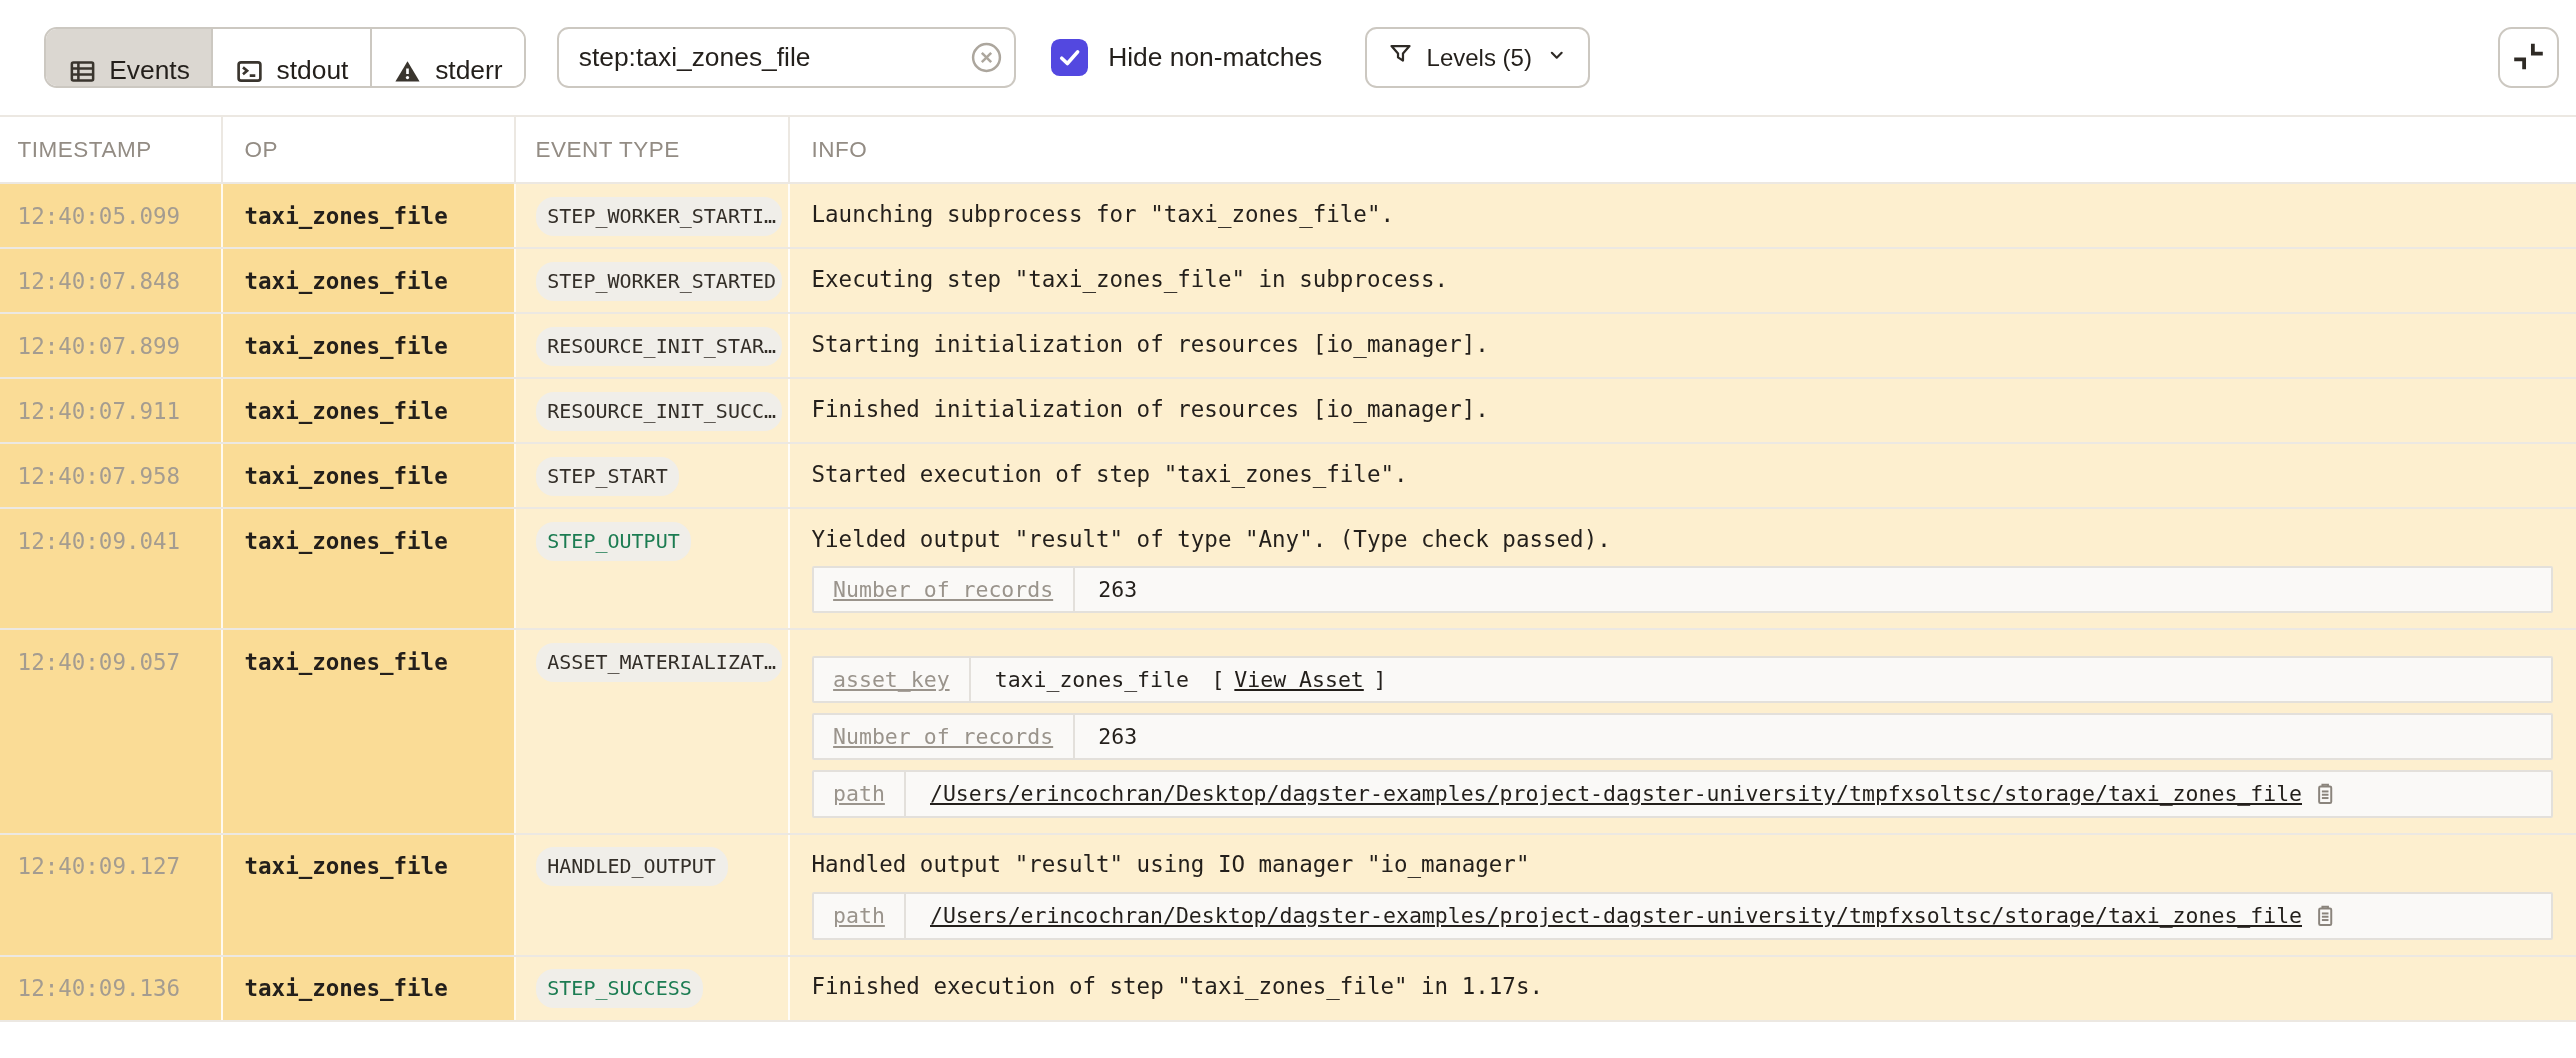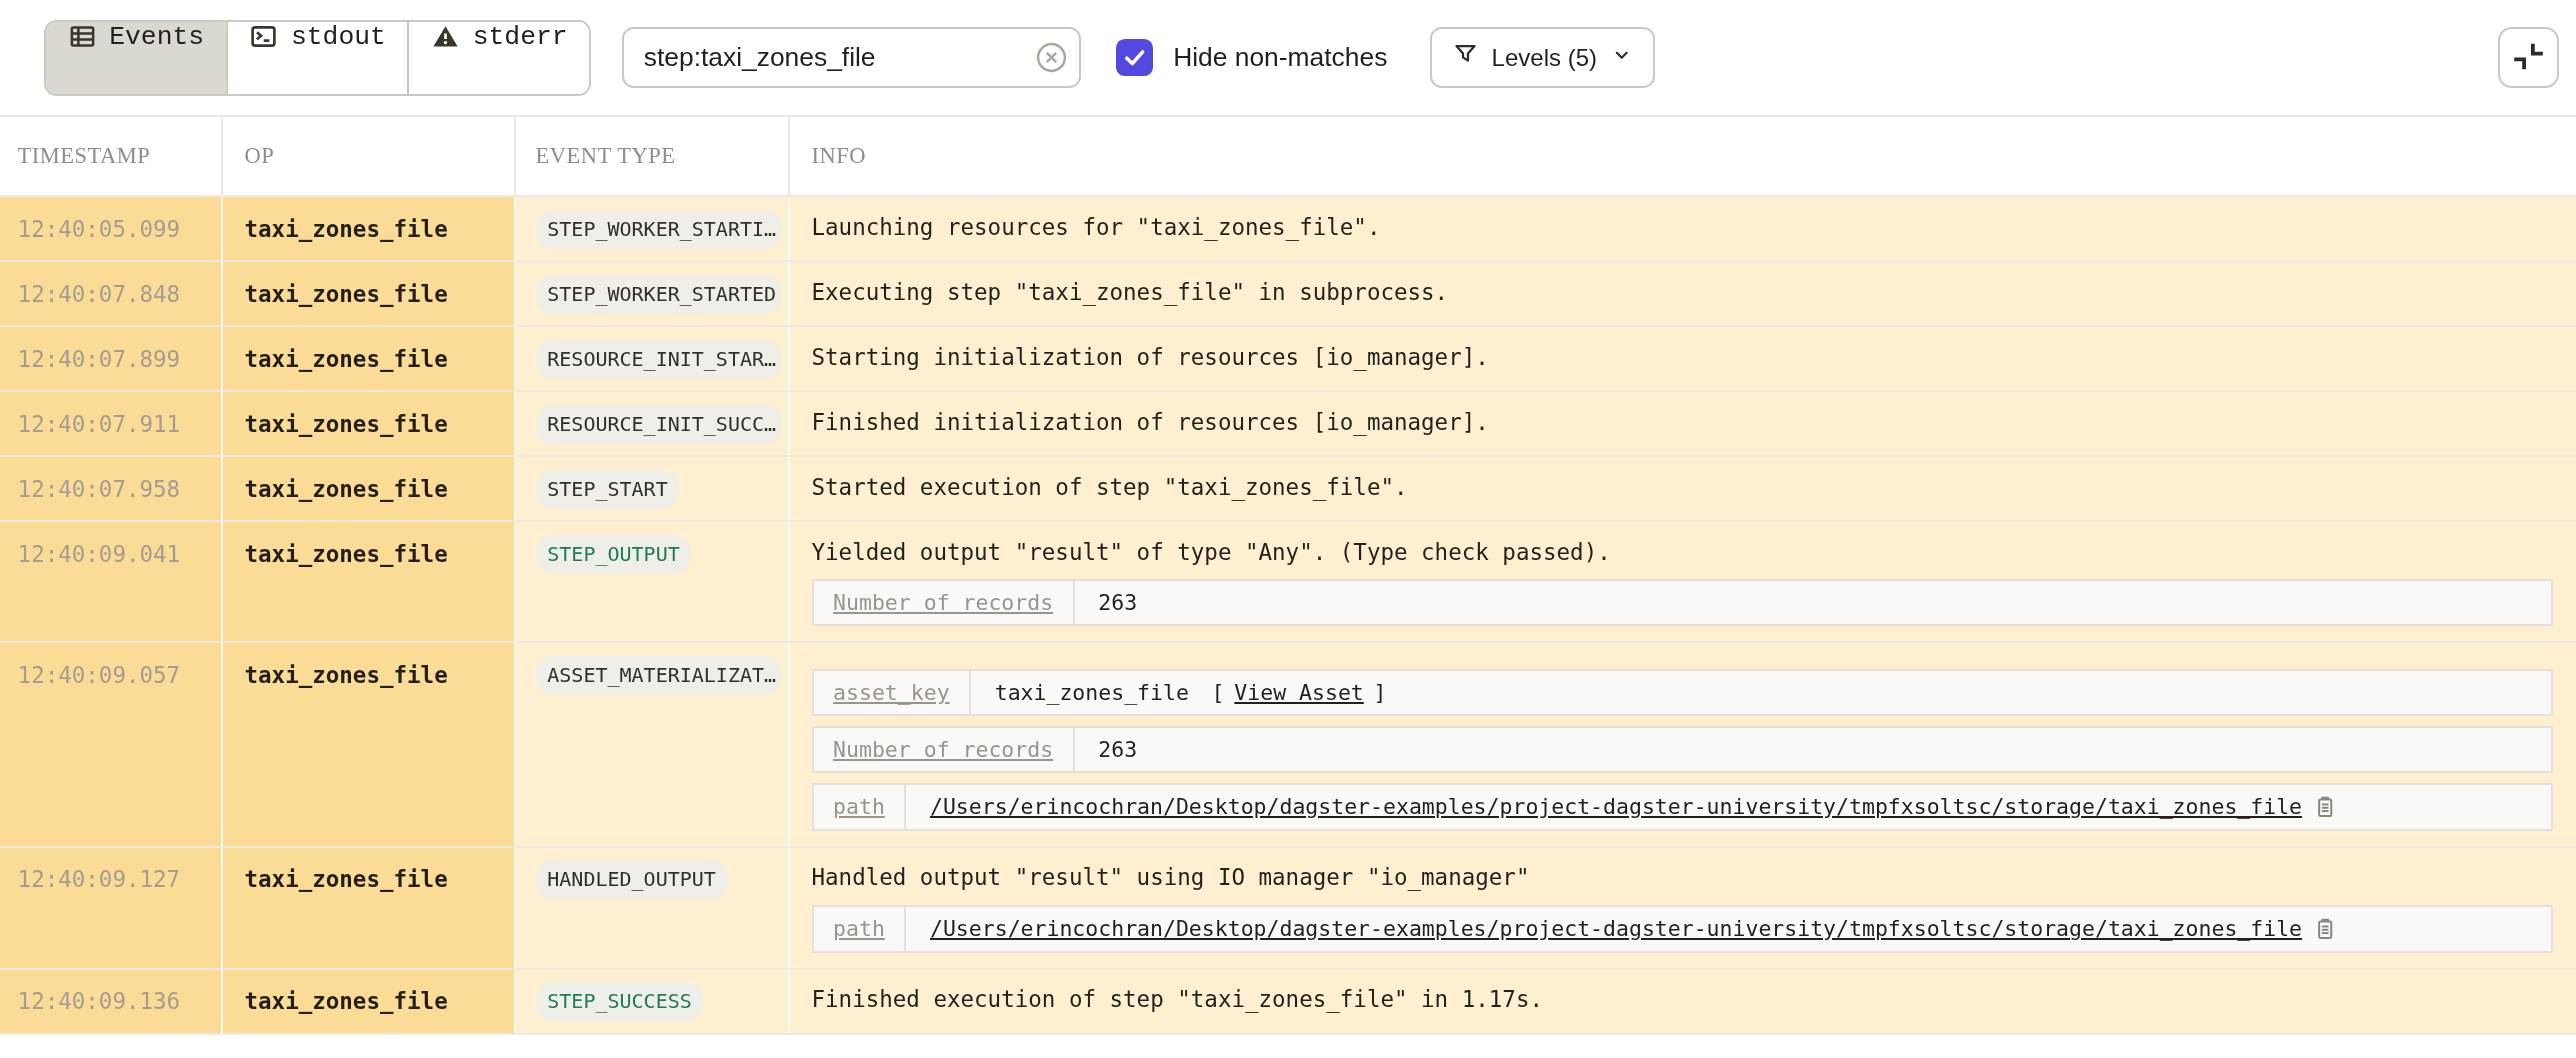--- a/index.html
+++ b/index.html
@@ -11,40 +11,40 @@
     --icon:#4A453E;
   }
   *{margin:0;padding:0;box-sizing:border-box;}
   html,body{width:2576px;height:1058px;overflow:hidden;background:#fff;}
   body{font-family:"Liberation Sans",sans-serif;color:var(--text);}
   .mono{font-family:"DejaVu Sans Mono","Liberation Mono",monospace;}
 
   
   .toolbar{height:115px;display:flex;align-items:center;padding:0 16.6px 0 44px;background:#fff;}
   .segmented{display:inline-flex;border:2px solid var(--btn-border);border-radius:12.7px;overflow:hidden;margin-right:31px;background:#fff;flex:none;}
-  .seg{display:flex;align-items:flex-start;gap:12.7px;height:72px;padding:0 21.5px;background:#fff;border:none;border-left:2px solid var(--btn-border);
-       font-family:Liberation Mono, monospace;font-size:26.4px;color:var(--text);cursor:pointer;}
+  .seg{display:flex;align-items:flex-end;gap:12.7px;height:57px;padding:0 21.5px;background:#fff;border:none;border-left:2px solid var(--btn-border);
+       font-family:Liberation Sans, sans-serif;font-size:26.4px;color:var(--text);cursor:pointer;}
   .seg:first-child{border-left:none;}
   .seg.active{background:var(--seg-active);}
   .seg svg{display:block;}
   .searchwrap{position:relative;margin-right:35px;flex:none;}
   .search{width:459px;height:61px;border:2px solid var(--btn-border);border-radius:11.7px;padding:0 61px 0 19.6px;
           font-family:"Liberation Sans",sans-serif;font-size:26.4px;color:var(--text);outline:none;background:#fff;}
   .clearbtn{position:absolute;right:11.7px;top:12.7px;width:35px;height:35px;border:none;background:none;cursor:pointer;padding:0;}
   .hnm{display:flex;align-items:center;gap:20px;margin-right:43px;font-size:26.4px;flex:none;cursor:pointer;}
   .cbox{width:37px;height:37px;border-radius:8.8px;background:var(--accent);display:flex;align-items:center;justify-content:center;flex:none;}
   .levels{display:flex;align-items:center;gap:12.7px;height:61px;padding:0 19.6px;border:2px solid var(--btn-border);border-radius:11.7px;
           background:#fff;font-family:"Liberation Sans",sans-serif;font-size:24px;color:var(--text);cursor:pointer;flex:none;}
   .spacer{flex:1;}
   .collapsebtn{width:61px;height:61px;border:2px solid var(--btn-border);border-radius:13.7px;background:#fff;cursor:pointer;
                display:flex;align-items:center;justify-content:center;flex:none;}
 
   
   .lgrid{display:grid;grid-template-columns:223px 293px 274px 1fr;}
-  .thead{height:82px;border-top:2px solid var(--divider);border-bottom:2px solid var(--divider);background:#fff;font-family:Liberation Serif, serif;}
+  .thead{height:69px;border-top:2px solid var(--divider);border-bottom:2px solid var(--divider);background:#fff;}
   .th{display:flex;align-items:center;font-size:22.5px;color:var(--header-text);letter-spacing:0.5px;border-right:2px solid var(--divider);}
   .th:last-child{border-right:none;}
   .th.ts{padding-left:17.6px}.th.op{padding-left:21.5px}.th.ev{padding-left:19.6px}.th.info{padding-left:21.5px}
 
   .log-row{border-bottom:2px solid var(--divider);min-height:65px;cursor:pointer;}
   .cell{border-right:2px solid rgba(255,255,255,.85);}
   .c-ts{background:var(--amber-strong);padding:16.6px 0 0 17.6px;font-size:22.5px;line-height:31px;color:var(--ts-text);}
   .c-op{background:var(--amber-strong);padding:16.6px 0 0 21.5px;font-size:22.5px;line-height:31px;font-weight:bold;color:var(--text);}
   .c-ev{background:var(--amber-soft);padding:12.7px 7.8px 0 19.6px;}
   .c-info{background:var(--amber-soft);padding:14.7px 23.5px 14.7px 21.5px;font-size:22.5px;line-height:31px;color:var(--text);border-right:none;}
@@ -161,21 +161,21 @@
     <div class="th ev">EVENT TYPE</div>
     <div class="th info">INFO</div>
   </div>
 
   <div id="rows">
       <div class="lgrid log-row">
         <div class="cell c-ts mono">12:40:05.099</div>
         <div class="cell c-op mono">taxi_zones_file</div>
         <div class="cell c-ev"><span class="pill mono">STEP_WORKER_STARTI…</span></div>
         <div class="cell c-info">
-          <div class="mono">Launching resources for "taxi_zones_file".</div>
+          <div class="mono">Launching subprocess for "taxi_zones_file".</div>
         </div>
       </div>
       <div class="lgrid log-row">
         <div class="cell c-ts mono">12:40:07.848</div>
         <div class="cell c-op mono">taxi_zones_file</div>
         <div class="cell c-ev"><span class="pill mono">STEP_WORKER_STARTED</span></div>
         <div class="cell c-info">
           <div class="mono">Executing step "taxi_zones_file" in subprocess.</div>
         </div>
       </div>

